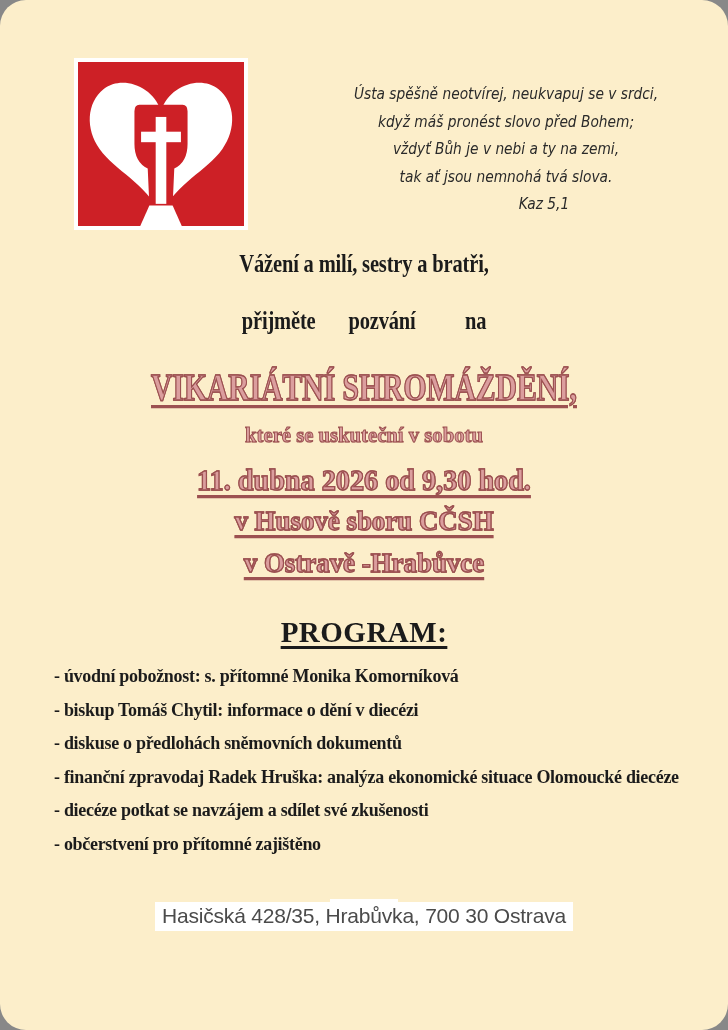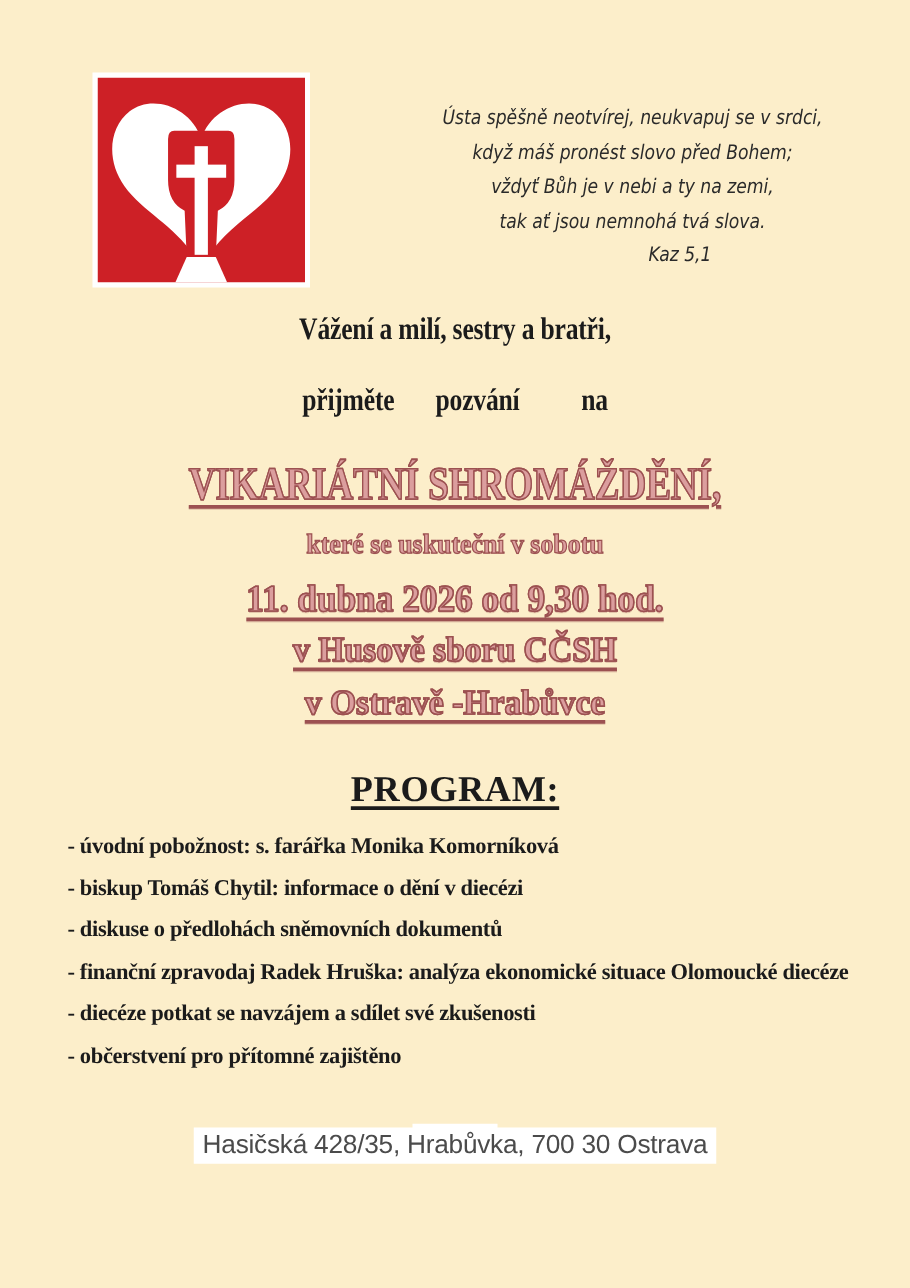--- a/index.html
+++ b/index.html
@@ -6,20 +6,21 @@
   html, body { background: #888; }
   .page {
     position: relative;
     width: 728px;
     height: 1030px;
     margin: 0 auto;
     background: #FCEECA;
     overflow: hidden;
     font-family: "Liberation Serif", serif;
     color: #1B1B1B;
+    border-radius: 26px;
   }
   .abs { position: absolute; }
   .center-line { left: 0; right: 0; text-align: center; }
 
   
   .logo-box {
     left: 74px; top: 58px;
     width: 174px; height: 172px;
     background: #FFFFFF;
     padding: 4px;
@@ -135,21 +136,21 @@
   <div class="abs center-line greeting greeting-2">přijměte  pozvání   na</div>
 
   <div class="abs center-line pink pink-underline invite-title">VIKARIÁTNÍ SHROMÁŽDĚNÍ,</div>
   <div class="abs center-line pink invite-subtitle">které se uskuteční v sobotu</div>
   <div class="abs center-line pink pink-underline invite-date">11. dubna 2026 od 9,30 hod.</div>
   <div class="abs center-line pink pink-underline invite-venue1">v Husově sboru CČSH</div>
   <div class="abs center-line pink pink-underline invite-venue2">v Ostravě -Hrabůvce</div>
 
   <div class="abs center-line program-heading">PROGRAM:</div>
   <div class="abs program-list">
-    <div class="program-item">- úvodní pobožnost: s. farářka Monika Komorníková</div>
+    <div class="program-item">- úvodní pobožnost: s. přítomné Monika Komorníková</div>
     <div class="program-item">- biskup Tomáš Chytil: informace o dění v diecézi</div>
     <div class="program-item">- diskuse o předlohách sněmovních dokumentů</div>
     <div class="program-item">- finanční zpravodaj Radek Hruška: analýza ekonomické situace Olomoucké diecéze</div>
     <div class="program-item">- diecéze potkat se navzájem a sdílet své zkušenosti</div>
     <div class="program-item">- občerstvení pro přítomné zajištěno</div>
   </div>
 
   <div class="abs center-line address-line address-label-row">
     <span class="hl">Chytil:</span>
   </div>

